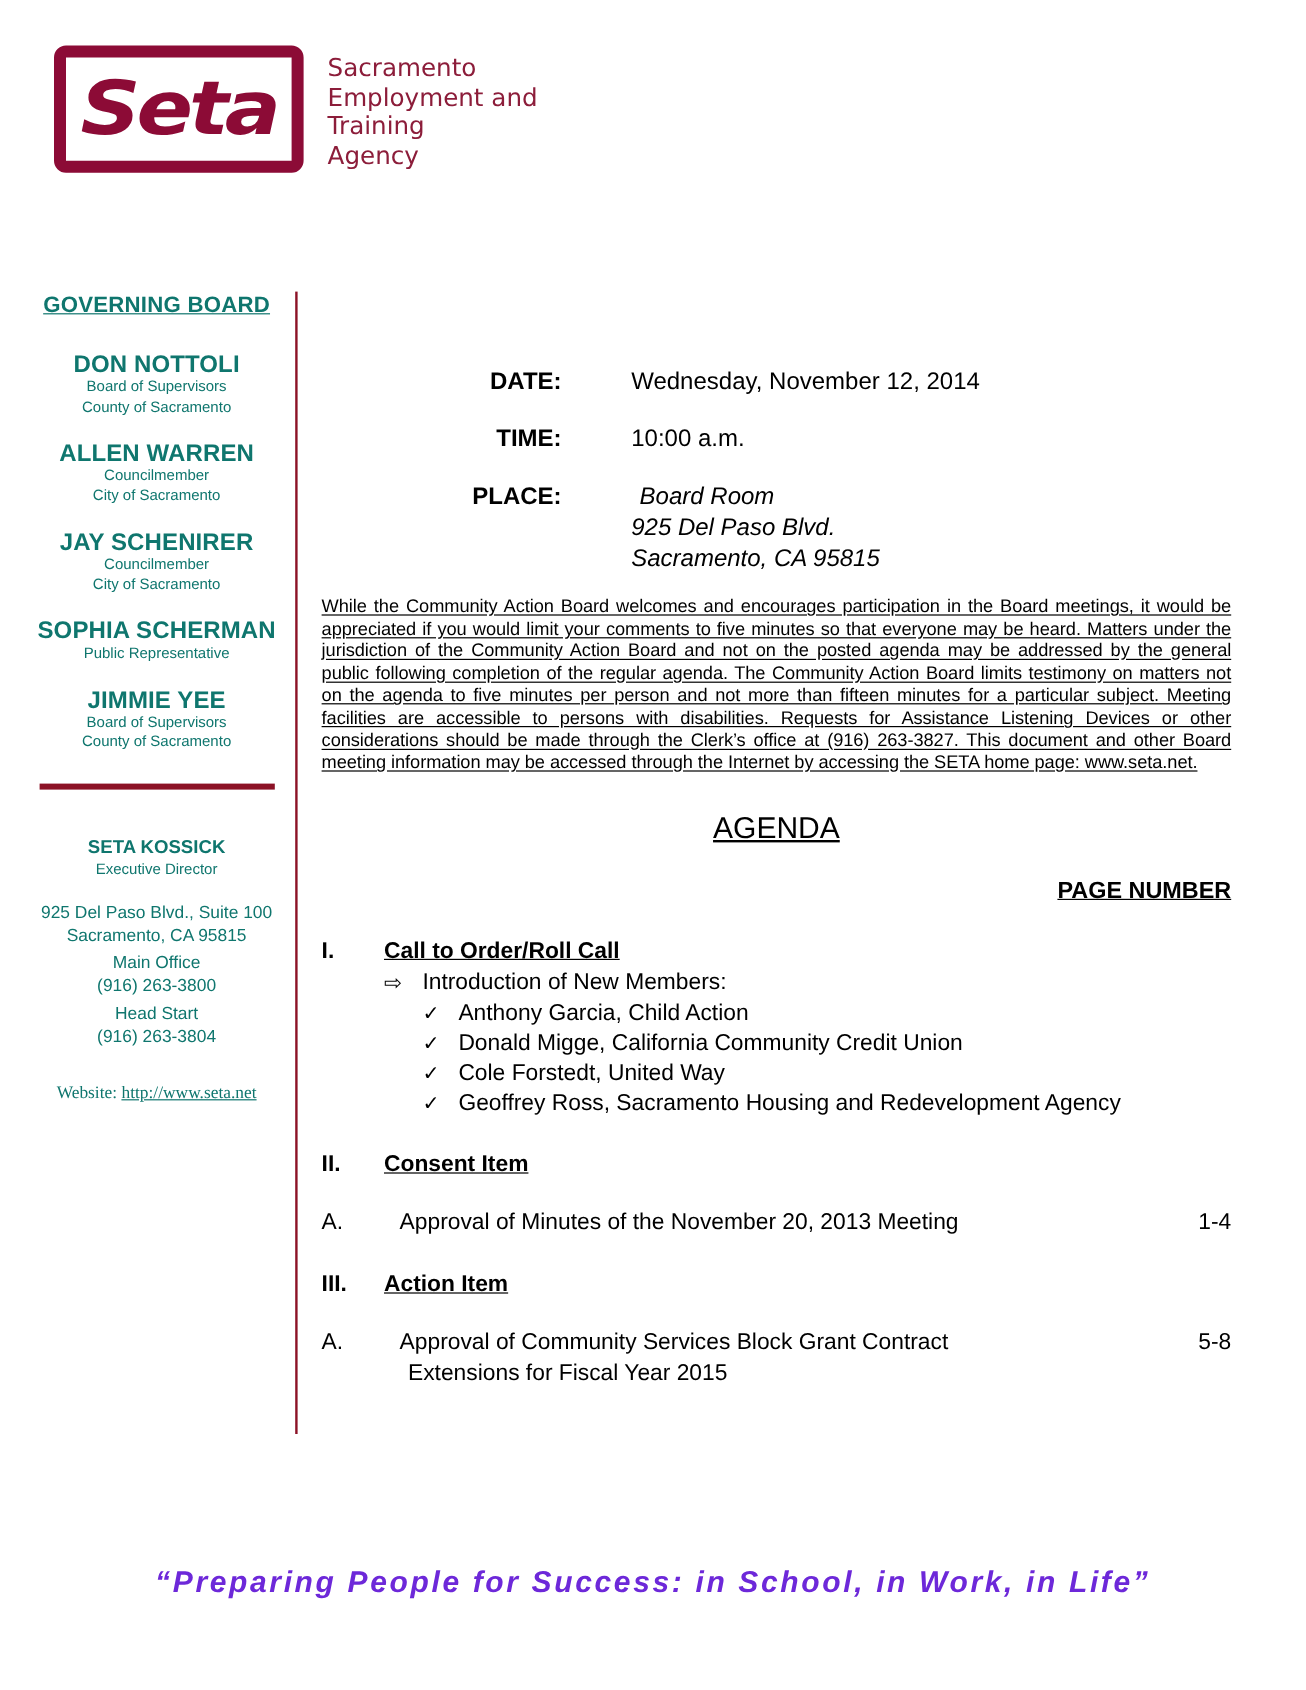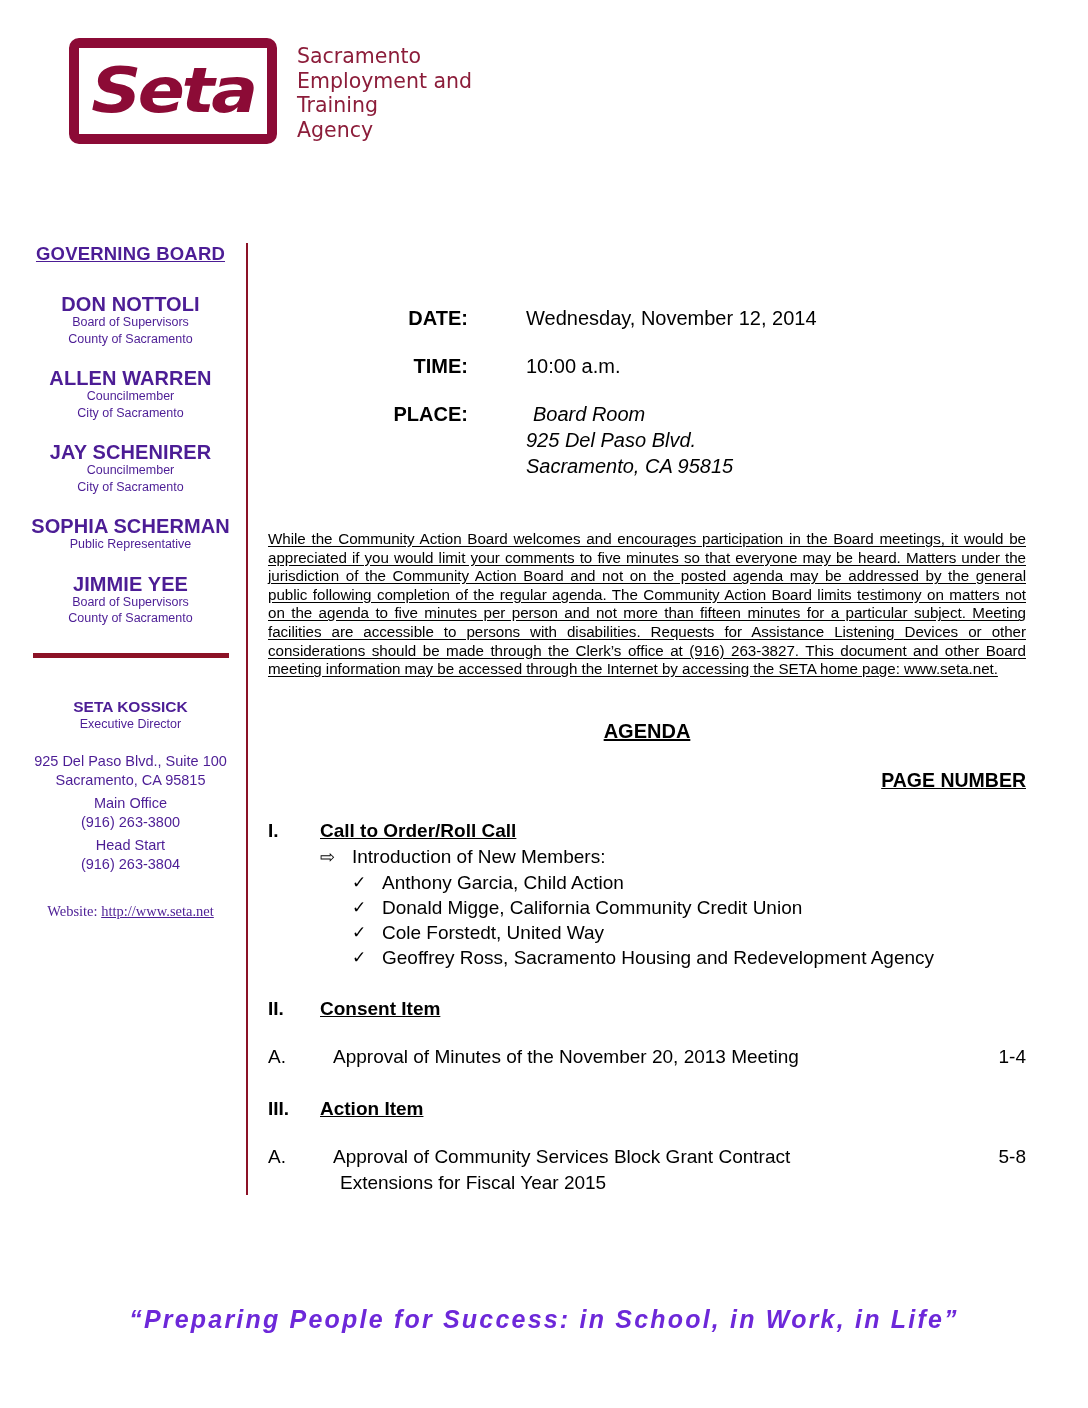--- a/index.html
+++ b/index.html
@@ -16,21 +16,20 @@
     overflow: hidden;
   }
 
   
   #logo-block {
     position: absolute;
     left: 45px;
     top: 36px;
     width: 420px;
     height: 115px;
-    margin-left: 24px;
   }
   #logo-mark {
     position: absolute;
     left: 0;
     top: 2px;
     width: 208px;
     height: 106px;
     box-sizing: border-box;
     border: 10px solid #8c0b36;
     border-radius: 10px;
@@ -69,21 +68,21 @@
   }
   #logo-name div { white-space: nowrap; }
 
   
   #sidebar {
     position: absolute;
     left: 28px;
     top: 243px;
     width: 205px;
     text-align: center;
-    color: #4c1d95;
+    color: #0f766e;
   }
   #governing-board-title {
     font-size: 18.5px;
     font-weight: bold;
     text-decoration: underline;
     letter-spacing: 0.2px;
     margin-bottom: 30px;
     text-align: center;
   }
   .member {
@@ -181,34 +180,34 @@
   .meta-value {
     padding-left: 58px;
     font-size: 20px;
     line-height: 26px;
   }
   .meta-value div { white-space: nowrap; font-style: italic; }
   #place-row .meta-value { padding-left: 58px; }
   #place-line-first { padding-left: 7px; }
 
   #notice-paragraph {
-    margin-top: 51px;
+    margin-top: 18px;
     font-size: 15.2px;
     line-height: 18.6px;
     text-align: justify;
     text-decoration: underline;
     text-underline-offset: 2px;
     letter-spacing: -0.05px;
   }
 
   #agenda-heading {
-    margin-top: 41px;
+    margin-top: 30px;
     text-align: center;
-    font-size: 20px;
-    font-weight: bold;
+    font-size: 25px;
+    font-weight: normal;
   }
   #agenda-heading span { text-decoration: underline; }
 
   #page-number-heading {
     margin-top: 26px;
     text-align: right;
     font-size: 19.5px;
     font-weight: bold;
   }
   #page-number-heading span { text-decoration: underline; }

